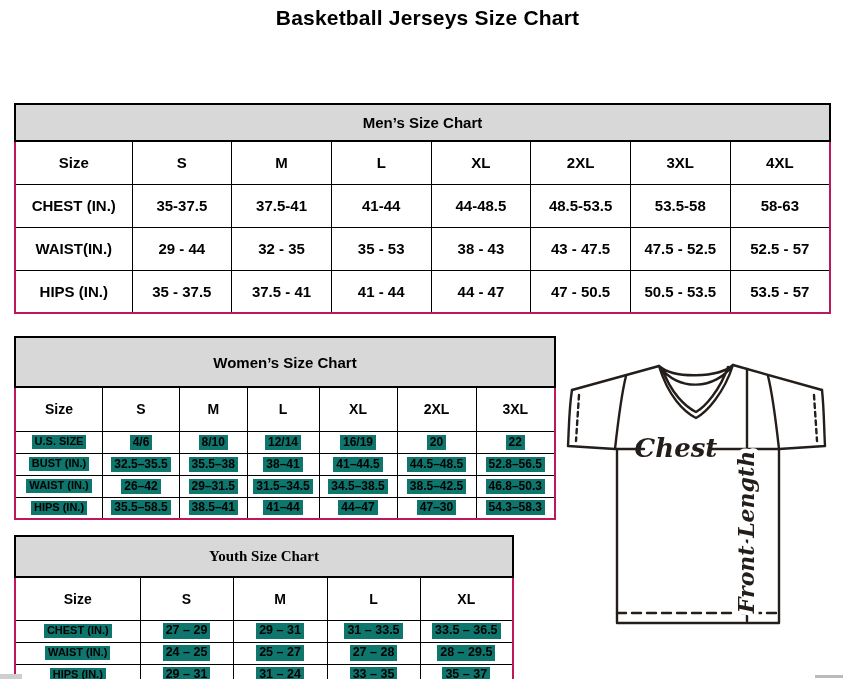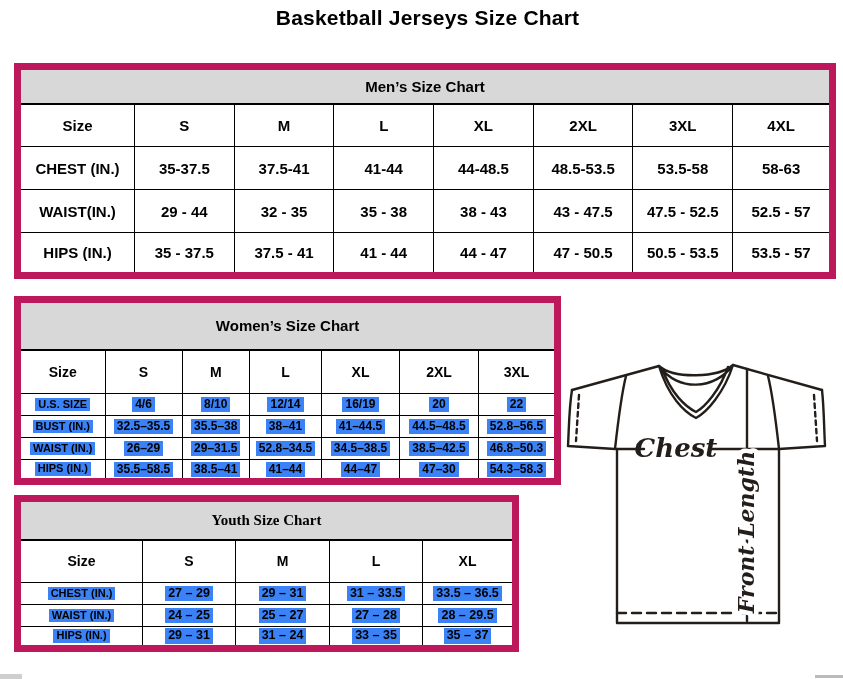--- a/index.html
+++ b/index.html
@@ -1,42 +1,42 @@
 <!DOCTYPE html>
 <html><head>
 <meta charset="utf-8">
 <style>
   html,body{margin:0;padding:0;background:#fff;}
   .stage{position:relative;width:843px;height:679px;background:#ffffff;overflow:hidden;
          font-family:"Liberation Sans", sans-serif;color:#000;}
   .page-title{position:absolute;top:6px;left:6px;width:100%;text-align:center;
               font-size:21px;font-weight:bold;letter-spacing:0.2px;}
   table.size-chart{position:absolute;border-collapse:collapse;table-layout:fixed;
-                   border:7px solid #be185d;background:#fff;}
+                   border:2px solid #be185d;background:#fff;margin-top:40px;}
   table.size-chart th,table.size-chart td{border:1.5px solid #000;text-align:center;
                    vertical-align:middle;font-weight:bold;padding:0;overflow:hidden;}
   tr.chart-header th{background:#d8d8d8;font-size:15px;border:2px solid #000;}
   
   #mens-table{left:14px;top:63px;width:815px;}
   #mens-table tr.chart-header{height:37px;}
   #mens-table tr.size-row{height:43px;font-size:15px;}
   #mens-table tr.data-row{height:43px;font-size:15px;}
   
   #womens-table{left:14px;top:296px;width:540px;}
   #womens-table tr.chart-header{height:50px;}
   #womens-table tr.size-row{height:44px;font-size:14px;}
   #womens-table tr.data-row{height:22px;font-size:12px;}
   #womens-table tr.data-row .label-cell{font-size:11px;}
   
   #youth-table{left:14px;top:495px;width:498px;}
   #youth-table tr.chart-header{height:41px;font-family:Liberation Serif, serif;}
   #youth-table tr.size-row{height:43px;font-size:14px;}
   #youth-table tr.data-row{height:22px;font-size:12.5px;}
   #youth-table tr.data-row .label-cell{font-size:11px;}
-  .hl{background:#3b82f6;padding:0 3px;display:inline-block;line-height:1.25;}
+  .hl{background:#0f766e;padding:0 3px;display:inline-block;line-height:1.25;}
   
   .jersey-svg{position:absolute;left:556px;top:362px;width:280px;height:266px;}
   .measure-label{font-family:"DejaVu Serif", serif;font-style:italic;font-weight:bold;
                  fill:#241e1b;}
   
   .frag-left{position:absolute;left:0;top:674px;width:22px;height:5px;background:#cfcfcf;}
   .frag-right{position:absolute;left:815px;top:675px;width:28px;height:3px;background:#bbbbbb;}
 </style>
 </head>
 <body>
@@ -77,21 +77,21 @@
           <td>41-44</td>
           <td>44-48.5</td>
           <td>48.5-53.5</td>
           <td>53.5-58</td>
           <td>58-63</td>
         </tr>
         <tr class="data-row">
           <th class="label-cell">WAIST(IN.)</th>
           <td>29 - 44</td>
           <td>32 - 35</td>
-          <td>35 - 38</td>
+          <td>35 - 53</td>
           <td>38 - 43</td>
           <td>43 - 47.5</td>
           <td>47.5 - 52.5</td>
           <td>52.5 - 57</td>
         </tr>
         <tr class="data-row">
           <th class="label-cell">HIPS (IN.)</th>
           <td>35 - 37.5</td>
           <td>37.5 - 41</td>
           <td>41 - 44</td>
@@ -139,23 +139,23 @@
           <th class="label-cell"><span class="hl">BUST (IN.)</span></th>
           <td><span class="hl">32.5–35.5</span></td>
           <td><span class="hl">35.5–38</span></td>
           <td><span class="hl">38–41</span></td>
           <td><span class="hl">41–44.5</span></td>
           <td><span class="hl">44.5–48.5</span></td>
           <td><span class="hl">52.8–56.5</span></td>
         </tr>
         <tr class="data-row">
           <th class="label-cell"><span class="hl">WAIST (IN.)</span></th>
-          <td><span class="hl">26–29</span></td>
+          <td><span class="hl">26–42</span></td>
           <td><span class="hl">29–31.5</span></td>
-          <td><span class="hl">52.8–34.5</span></td>
+          <td><span class="hl">31.5–34.5</span></td>
           <td><span class="hl">34.5–38.5</span></td>
           <td><span class="hl">38.5–42.5</span></td>
           <td><span class="hl">46.8–50.3</span></td>
         </tr>
         <tr class="data-row">
           <th class="label-cell"><span class="hl">HIPS (IN.)</span></th>
           <td><span class="hl">35.5–58.5</span></td>
           <td><span class="hl">38.5–41</span></td>
           <td><span class="hl">41–44</span></td>
           <td><span class="hl">44–47</span></td>

